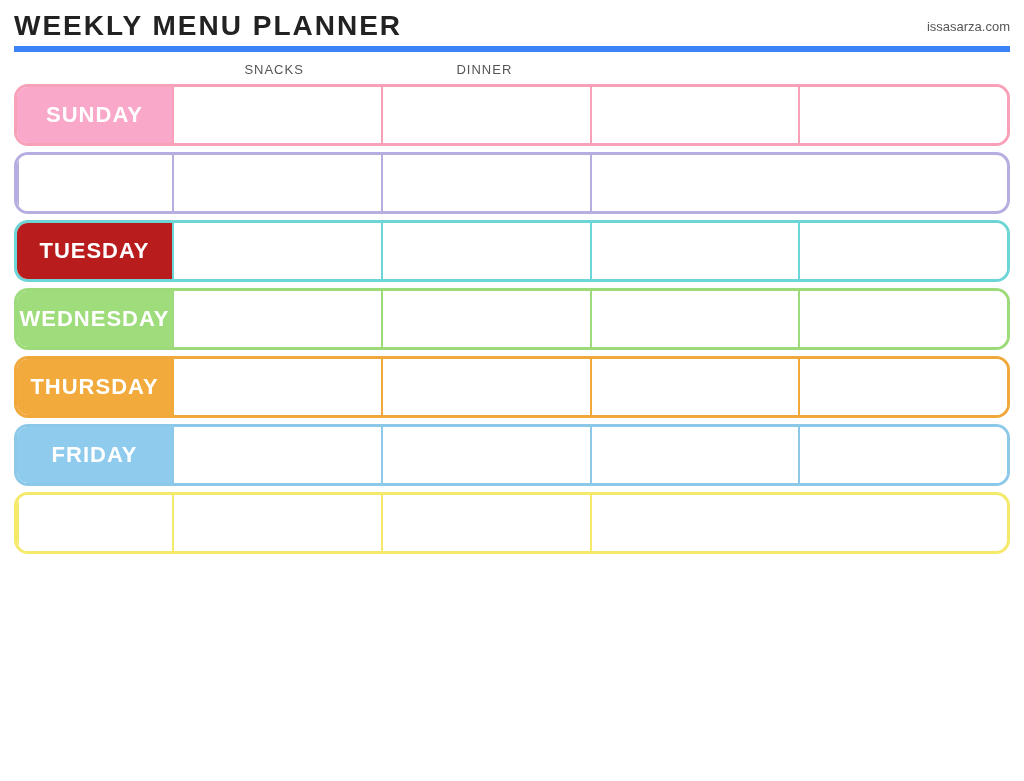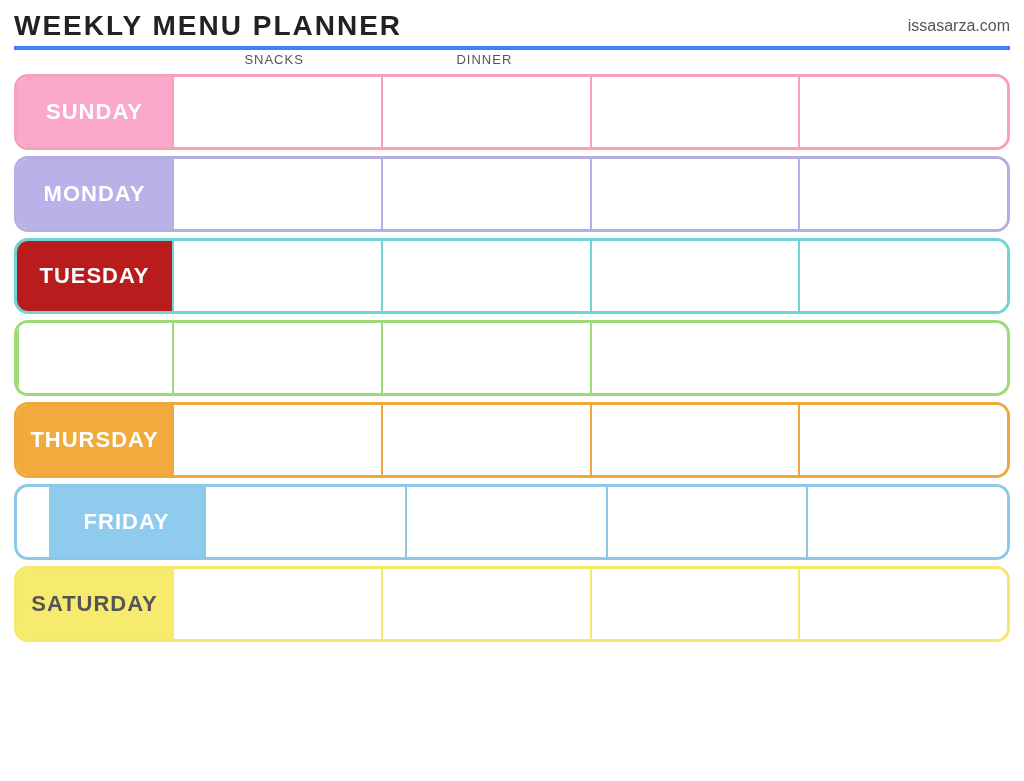--- a/index.html
+++ b/index.html
@@ -9,36 +9,36 @@
       width: 1024px;
       height: 781px;
       overflow: hidden;
       padding: 10px 14px;
     }
 
     .header {
       display: flex;
       justify-content: space-between;
       align-items: flex-start;
-      margin-bottom: 0;
-      border-bottom: 4px solid #3b82f6;
+      margin-bottom: 8px;
+      border-bottom: 6px solid #3b82f6;
       padding-bottom: 4px;
     }
 
     .title {
       font-size: 28px;
       font-weight: bold;
       letter-spacing: 2px;
       text-transform: uppercase;
       color: #222;
       font-family: 'Arial', sans-serif;
     }
 
     .website {
-      font-size: 16px;
+      font-size: 13px;
       color: #555;
       align-self: center;
     }
 
     .col-headers {
       display: grid;
       grid-template-columns: 155px 1fr 1fr 1fr 1fr;
       margin-bottom: 5px;
       text-align: center;
     }
@@ -54,21 +54,21 @@
 
     .days-container {
       display: flex;
       flex-direction: column;
       gap: 6px;
     }
 
     .day-row {
       display: grid;
       grid-template-columns: 155px 1fr 1fr 1fr 1fr;
-      height: 76px;
+      height: 62px;
       border-radius: 14px;
       overflow: hidden;
       border: 3px solid;
     }
 
     .day-label {
       display: flex;
       align-items: center;
       justify-content: center;
       font-size: 22px;
@@ -103,21 +103,21 @@
     .row-wednesday { border-color: #9dda7a; }
     .row-wednesday .day-label { background: #9edc7c; }
     .row-wednesday .meal-cell { border-color: #9dda7a; }
 
     
     .row-thursday { border-color: #f0a83a; }
     .row-thursday .day-label { background: #f2aa3c; }
     .row-thursday .meal-cell { border-color: #f0a83a; }
 
     
-    .row-friday { border-color: #8cc8e8; padding-left: 32px; }
+    .row-friday { border-color: #8cc8e8; }
     .row-friday .day-label { background: #8ecbec; }
     .row-friday .meal-cell { border-color: #8cc8e8; }
 
     
     .row-saturday { border-color: #f5e96a; }
     .row-saturday .day-label { background: #f6eb6e; color: #555; }
     .row-saturday .meal-cell { border-color: #f5e96a; }
 
     .day-label span {
       font-size: 22px;
@@ -143,40 +143,40 @@
     <div class="day-label">
         <span>Sunday</span>
       </div>
     <div class="meal-cell"></div>
     <div class="meal-cell"></div>
     <div class="meal-cell"></div>
     <div class="meal-cell"></div>
   </div>
 
   <div class="day-row row-monday">
-    <div class="day-label">
-        <span>Monday</span>
-      </div>
     <div class="meal-cell"></div>
     <div class="meal-cell"></div>
     <div class="meal-cell"></div>
     <div class="meal-cell"></div>
   </div>
 
   <div class="day-row row-tuesday">
     <div class="day-label">
         <span>Tuesday</span>
       </div>
     <div class="meal-cell"></div>
     <div class="meal-cell"></div>
     <div class="meal-cell"></div>
     <div class="meal-cell"></div>
   </div>
 
   <div class="day-row row-wednesday">
+    <div class="day-label">
+        <span>Wednesday</span>
+      </div>
     <div class="meal-cell"></div>
     <div class="meal-cell"></div>
     <div class="meal-cell"></div>
     <div class="meal-cell"></div>
   </div>
 
   <div class="day-row row-thursday">
     <div class="day-label">
         <span>Thursday</span>
       </div>
@@ -190,22 +190,19 @@
     <div class="day-label">
         <span>Friday</span>
       </div>
     <div class="meal-cell"></div>
     <div class="meal-cell"></div>
     <div class="meal-cell"></div>
     <div class="meal-cell"></div>
   </div>
 
   <div class="day-row row-saturday">
-    <div class="day-label">
-        <span>Saturday</span>
-      </div>
     <div class="meal-cell"></div>
     <div class="meal-cell"></div>
     <div class="meal-cell"></div>
     <div class="meal-cell"></div>
   </div>
 
 </div>
 
 </body></html>

